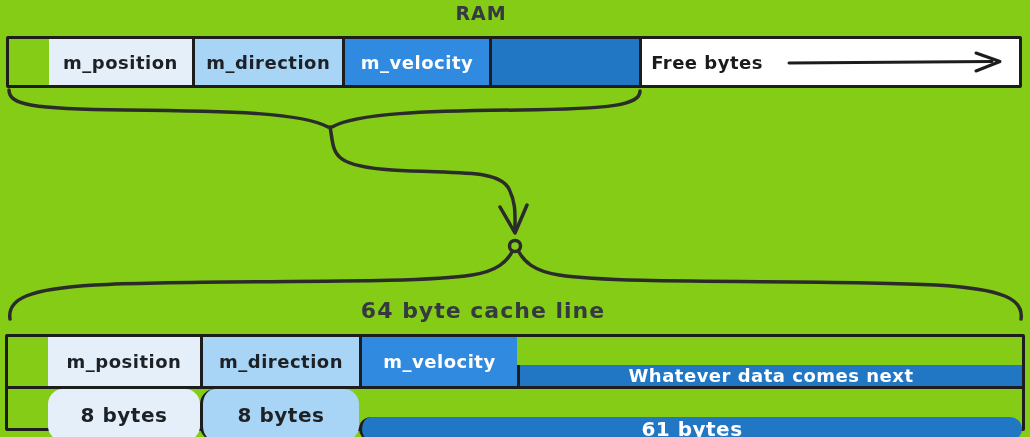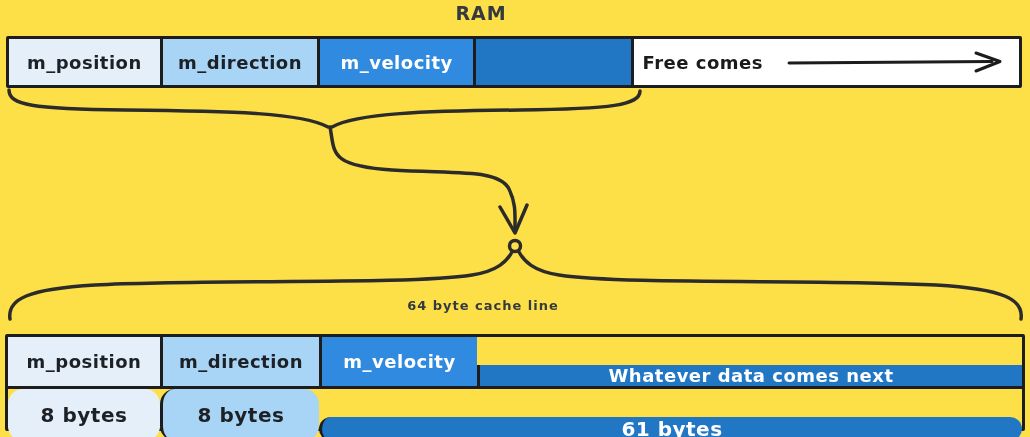--- a/index.html
+++ b/index.html
@@ -4,37 +4,37 @@
 <style>
   html, body {
     margin: 0;
     padding: 0;
     background: #000000;
   }
   #canvas {
     position: relative;
     width: 1030px;
     height: 437px;
-    background: #fde047;
+    background: #84cc16;
     overflow: hidden;
     font-family: "DejaVu Sans", "Liberation Sans", sans-serif;
   }
 
   
   .gray-label {
     position: absolute;
     color: #343a40;
     font-size: 19px;
     font-weight: 600;
     letter-spacing: 1px;
     white-space: nowrap;
     transform: translateX(-50%);
   }
   #ram-title  { left: 481px; top: 2px; }
-  #cache-title{ left: 483px; top: 298px; font-size: 13px; }
+  #cache-title{ left: 483px; top: 298px; font-size: 22px; }
 
   
   #ram-bar {
     position: absolute;
     left: 6px; top: 36px;
     width: 1016px; height: 52px;
     display: flex;
     border: 3px solid #1d1d1d;
     box-sizing: border-box;
     border-radius: 2px;
@@ -90,21 +90,21 @@
     justify-content: center;
     box-sizing: border-box;
     font-size: 18px;
     font-weight: 600;
     letter-spacing: 0.5px;
     color: #1d2126;
     white-space: nowrap;
   }
   .tcell + .tcell { border-left: 3px solid #1d1d1d; }
   .trow-sizes .tcell { font-size: 20px; border-radius: 15px; }
-  .w1 { width: 152px; }
+  .w1 { width: 152px; margin-left: 40px; }
   .w2 { width: 159px; }
   .w3 { width: 158px; }
   .w4 { flex: 1; margin-top: 28px; }
   .c1 { background: #e4effa; }
   .c2 { background: #a8d4f5; }
   .c3 { background: #308be0; color: #ffffff; }
   .c4 { background: #2277c4; color: #ffffff; }
 </style>
 </head>
 <body>
@@ -120,21 +120,21 @@
     <div class="seg seg-light" style="width:160px">
       <span>m_direction</span>
     </div>
     <div class="seg seg-med" style="width:158px">
       <span>m_velocity</span>
     </div>
     <div class="seg seg-dark" style="width:160px">
       <span></span>
     </div>
     <div class="seg seg-free">
-      <span>Free comes</span>
+      <span>Free bytes</span>
       <svg class="free-arrow" width="232" height="26" viewBox="0 0 232 26">
         <path d="M 2 14 L 205 12.5" fill="none" stroke="#1c1c1c" stroke-width="3" stroke-linecap="round"></path>
         <path d="M 189 4 L 213 12.5 L 189 22" fill="none" stroke="#1c1c1c" stroke-width="3" stroke-linecap="round" stroke-linejoin="round"></path>
       </svg>
     </div>
   </div>
 
   <svg id="decor" width="1030" height="437" viewBox="0 0 1030 437">
     <g fill="none" stroke="#2b2b2b" stroke-width="3.5" stroke-linecap="round">
 

